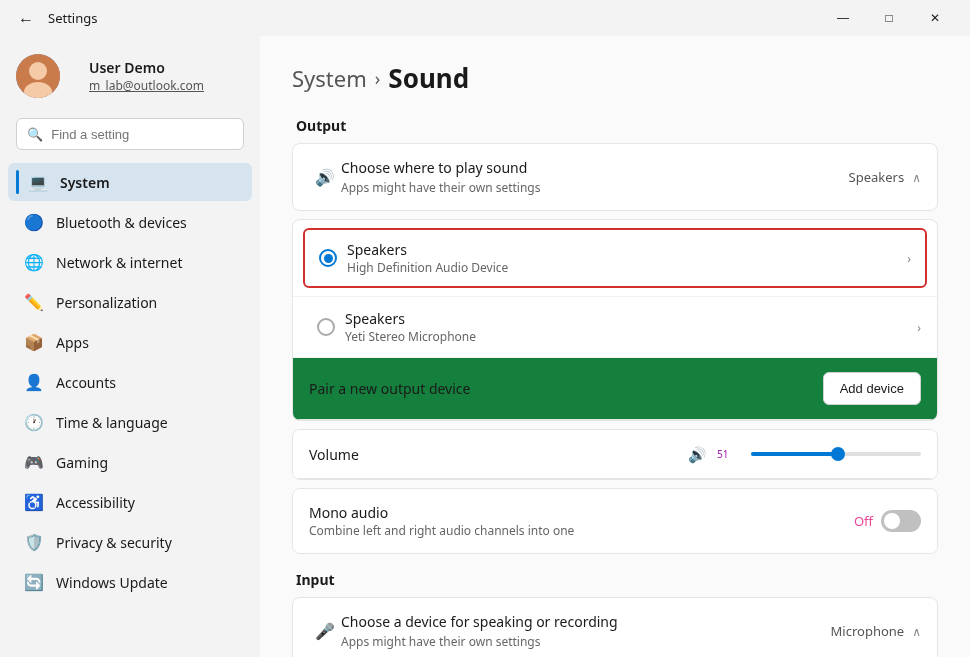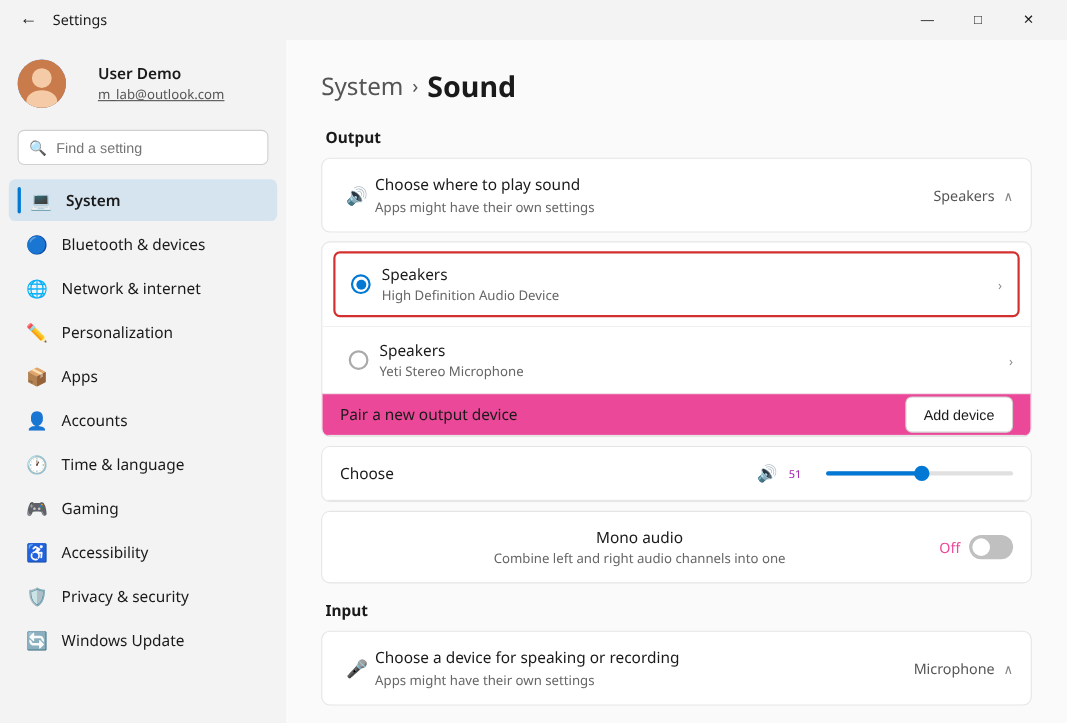--- a/index.html
+++ b/index.html
@@ -231,22 +231,22 @@
     }
     .radio-inner {
       width: 9px;
       height: 9px;
       border-radius: 50%;
       background: #0078d4;
     }
     .pair-row {
       display: flex;
       align-items: center;
-      padding: 2px 16px;
-      background: #ec4899;
+      padding: 14px 16px;
+      background: #15803d;
       border-bottom: 1px solid #e5e5e5;
     }
     .add-device-btn {
       background: white;
       border: 1px solid #d0d0d0;
       border-radius: 6px;
       padding: 8px 16px;
       font-size: 13px;
       cursor: pointer;
       color: #1a1a1a;
@@ -288,21 +288,21 @@
       top: 50%;
       transform: translateY(-50%);
       cursor: pointer;
     }
     .mono-row {
       display: flex;
       align-items: center;
       padding: 14px 16px;
       background: white;
     }
-    .mono-content { flex: 1; text-align: center; }
+    .mono-content { flex: 1; }
     .mono-title { font-size: 14px; color: #1a1a1a; }
     .mono-subtitle { font-size: 12px; color: #666; }
     .toggle-wrapper {
       display: flex;
       align-items: center;
       gap: 8px;
     }
     .toggle-label { font-size: 13px; color: #ec4899; }
     .toggle {
       width: 40px;
@@ -457,21 +457,21 @@
       </div>
 
       <div class="pair-row" style="border-top:1px solid #f0f0f0;">
         <span style="font-size:14px;color:#1a1a1a;flex:1;">Pair a new output device</span>
         <button class="add-device-btn">Add device</button>
       </div>
     </div>
 
     <div class="card">
       <div class="volume-row">
-        <span class="volume-label">Choose</span>
+        <span class="volume-label">Volume</span>
         <div class="volume-controls">
           <span class="volume-icon">🔊</span>
           <span class="volume-number">51</span>
           <div class="slider-track" style="width:170px;">
             <div class="slider-fill" style="width:51%;"></div>
             <div class="slider-thumb" style="left:calc(51% - 7px);"></div>
           </div>
         </div>
       </div>
     </div>

